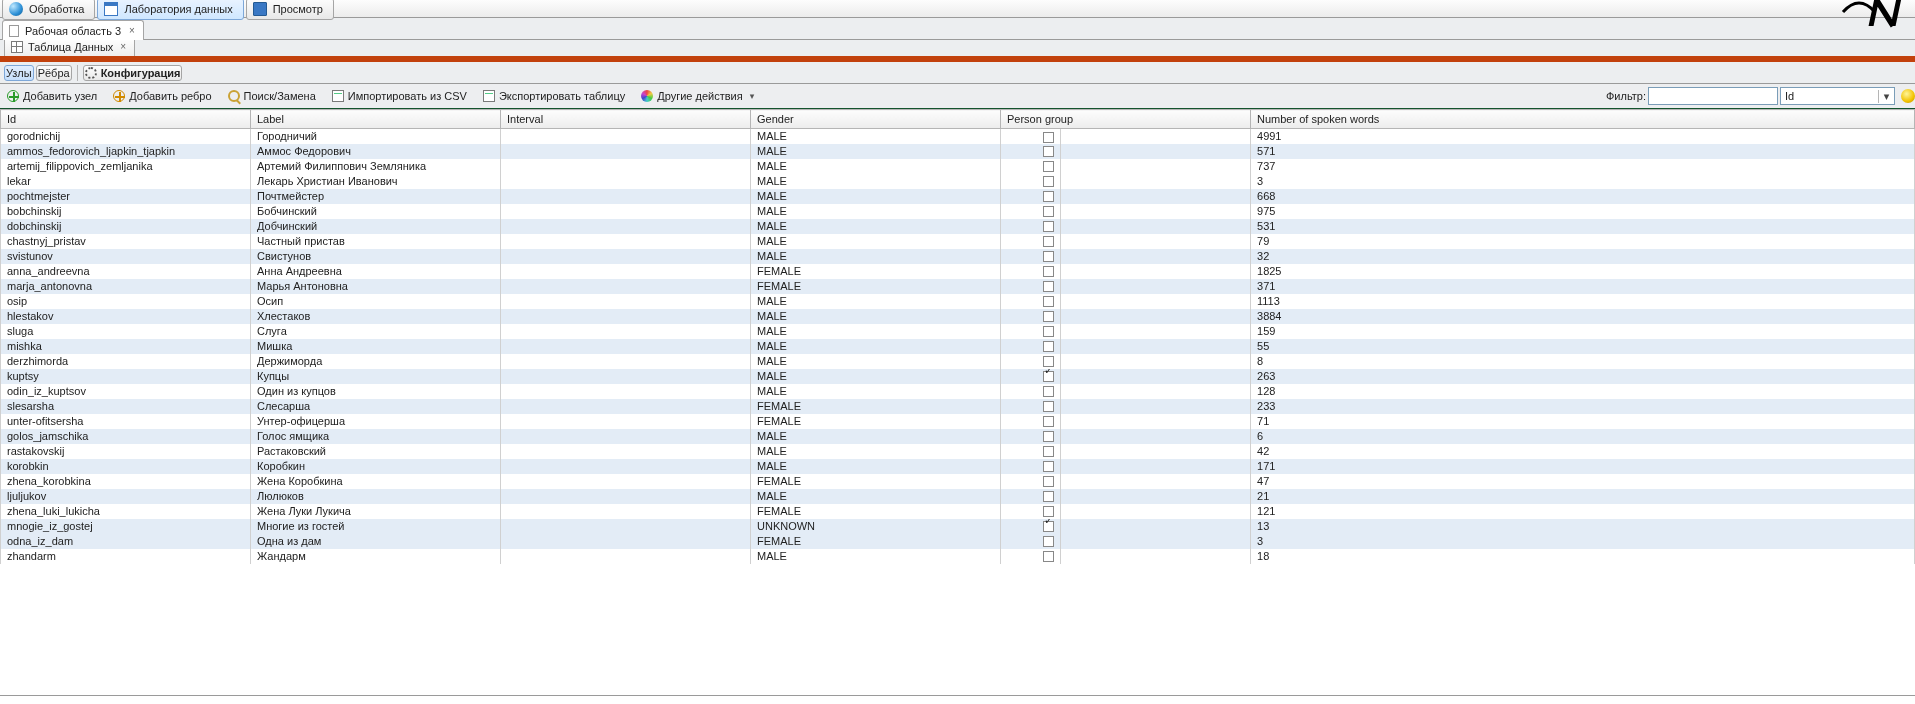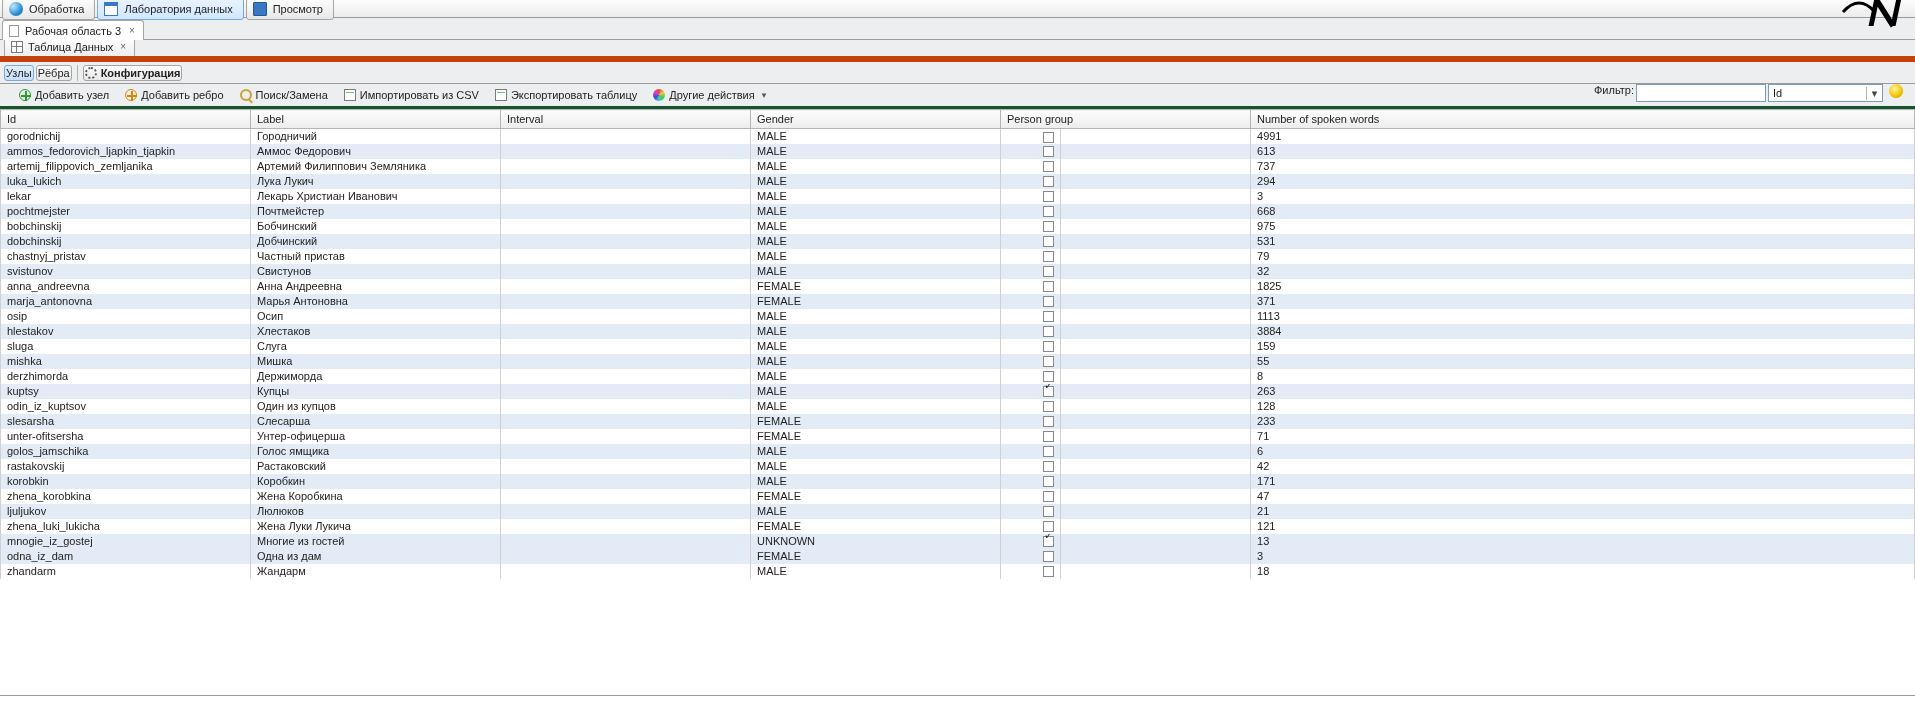--- a/index.html
+++ b/index.html
@@ -27,21 +27,21 @@
   .ic-table::before, .ic-table::after { content:""; position:absolute; background:#7a7a7a; }
   .ic-table::before { left:0;right:0;top:4px;height:1px; }
   .ic-table::after { top:0;bottom:0;left:4px;width:1px; }
 
   .toggle-row { display:flex; align-items:center; height:22px; background:#eceef0; border-bottom:1px solid #9a9a9a; padding-left:4px; gap:2px; }
   .toggle-btn { padding:1px 1px; border:1px solid #a5a5a5; border-radius:3px; background:linear-gradient(#fdfdfd,#e8e8e8); cursor:default; }
   .toggle-btn.active { background:linear-gradient(#e2efff,#c6dffb); border-color:#7da7d8; font-weight:normal; }
   .sep { width:1px; height:16px; background:#b5b5b5; margin:0 3px; }
   .gear { width:12px;height:12px;display:inline-block;border-radius:50%;border:2px dotted #555;margin-right:4px; vertical-align:-2px; }
 
-  .tool-row { display:flex; height:25px; background:#edeef0; border-bottom:3px solid #14532d; padding:0 12px; gap:2px; }
+  .tool-row { display:flex; align-items:center; height:25px; background:#edeef0; border-bottom:1px solid #14532d; padding:0 0; gap:2px; }
   .tbtn { display:flex; align-items:center; gap:4px; padding:2px 6px; border:1px solid transparent; border-radius:3px; cursor:default; white-space:nowrap; }
   .plus { width:12px;height:12px; position:relative; display:inline-block; }
   .plus.g::before,.plus.g::after{content:"";position:absolute;background:#2a9b2a;}
   .plus.o::before,.plus.o::after{content:"";position:absolute;background:#d18a00;}
   .plus::before{left:5px;top:1px;width:2px;height:10px;}
   .plus::after{top:5px;left:1px;height:2px;width:10px;}
   .plus.g,.plus.o{border:1px solid currentColor;border-radius:50%;}
   .plus.g{border-color:#2a9b2a;} .plus.o{border-color:#d18a00;}
   .ic-search { width:12px;height:12px;border:2px solid #caa234;border-radius:50%;position:relative;display:inline-block; }
   .ic-search::after{content:"";position:absolute;width:5px;height:2px;background:#caa234;bottom:-3px;right:-3px;transform:rotate(45deg);}
@@ -180,40 +180,31 @@
           <td></td>
           <td>4991</td>
         </tr>
         <tr class="even">
           <td>ammos_fedorovich_ljapkin_tjapkin</td>
           <td>Аммос Федорович</td>
           <td></td>
           <td>MALE</td>
           <td style="text-align:right"><span class="cb"></span></td>
           <td></td>
-          <td>613</td>
+          <td>571</td>
         </tr>
         <tr class="odd">
           <td>artemij_filippovich_zemljanika</td>
           <td>Артемий Филиппович Земляника</td>
           <td></td>
           <td>MALE</td>
           <td style="text-align:right"><span class="cb"></span></td>
           <td></td>
           <td>737</td>
         </tr>
-        <tr class="even">
-          <td>luka_lukich</td>
-          <td>Лука Лукич</td>
-          <td></td>
-          <td>MALE</td>
-          <td style="text-align:right"><span class="cb"></span></td>
-          <td></td>
-          <td>294</td>
-        </tr>
         <tr class="odd">
           <td>lekar</td>
           <td>Лекарь Христиан Иванович</td>
           <td></td>
           <td>MALE</td>
           <td style="text-align:right"><span class="cb"></span></td>
           <td></td>
           <td>3</td>
         </tr>
         <tr class="even">

